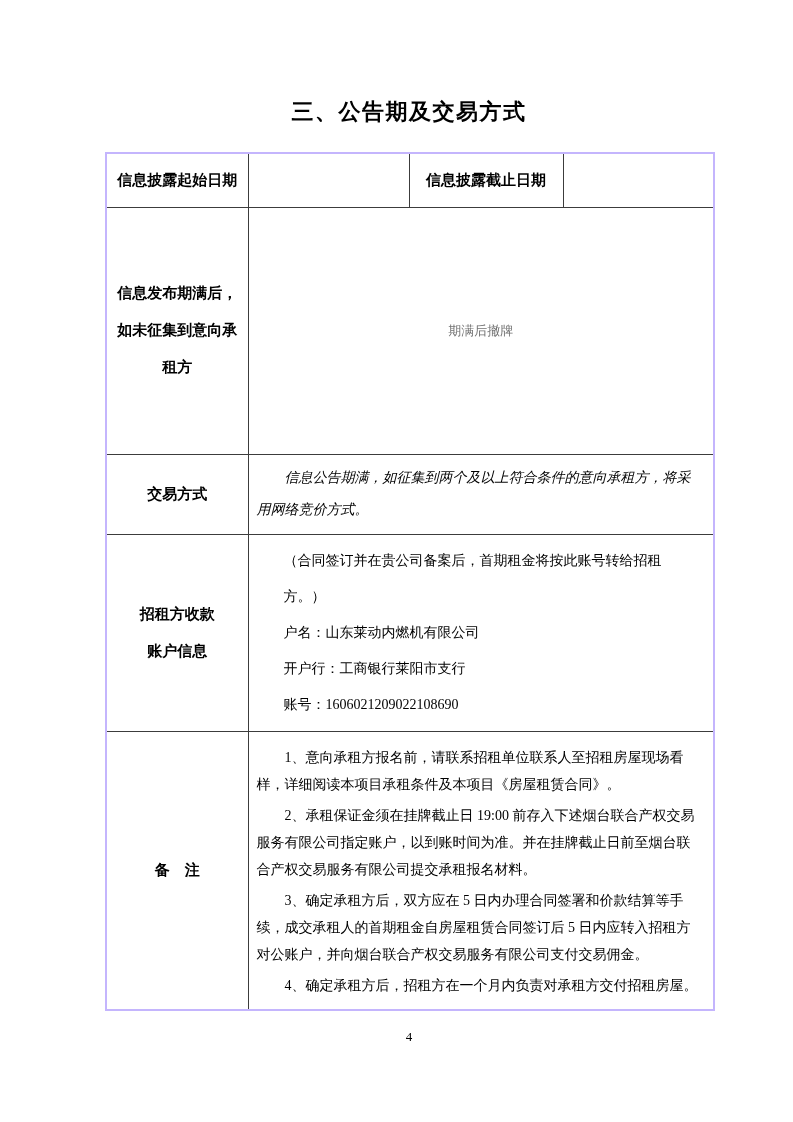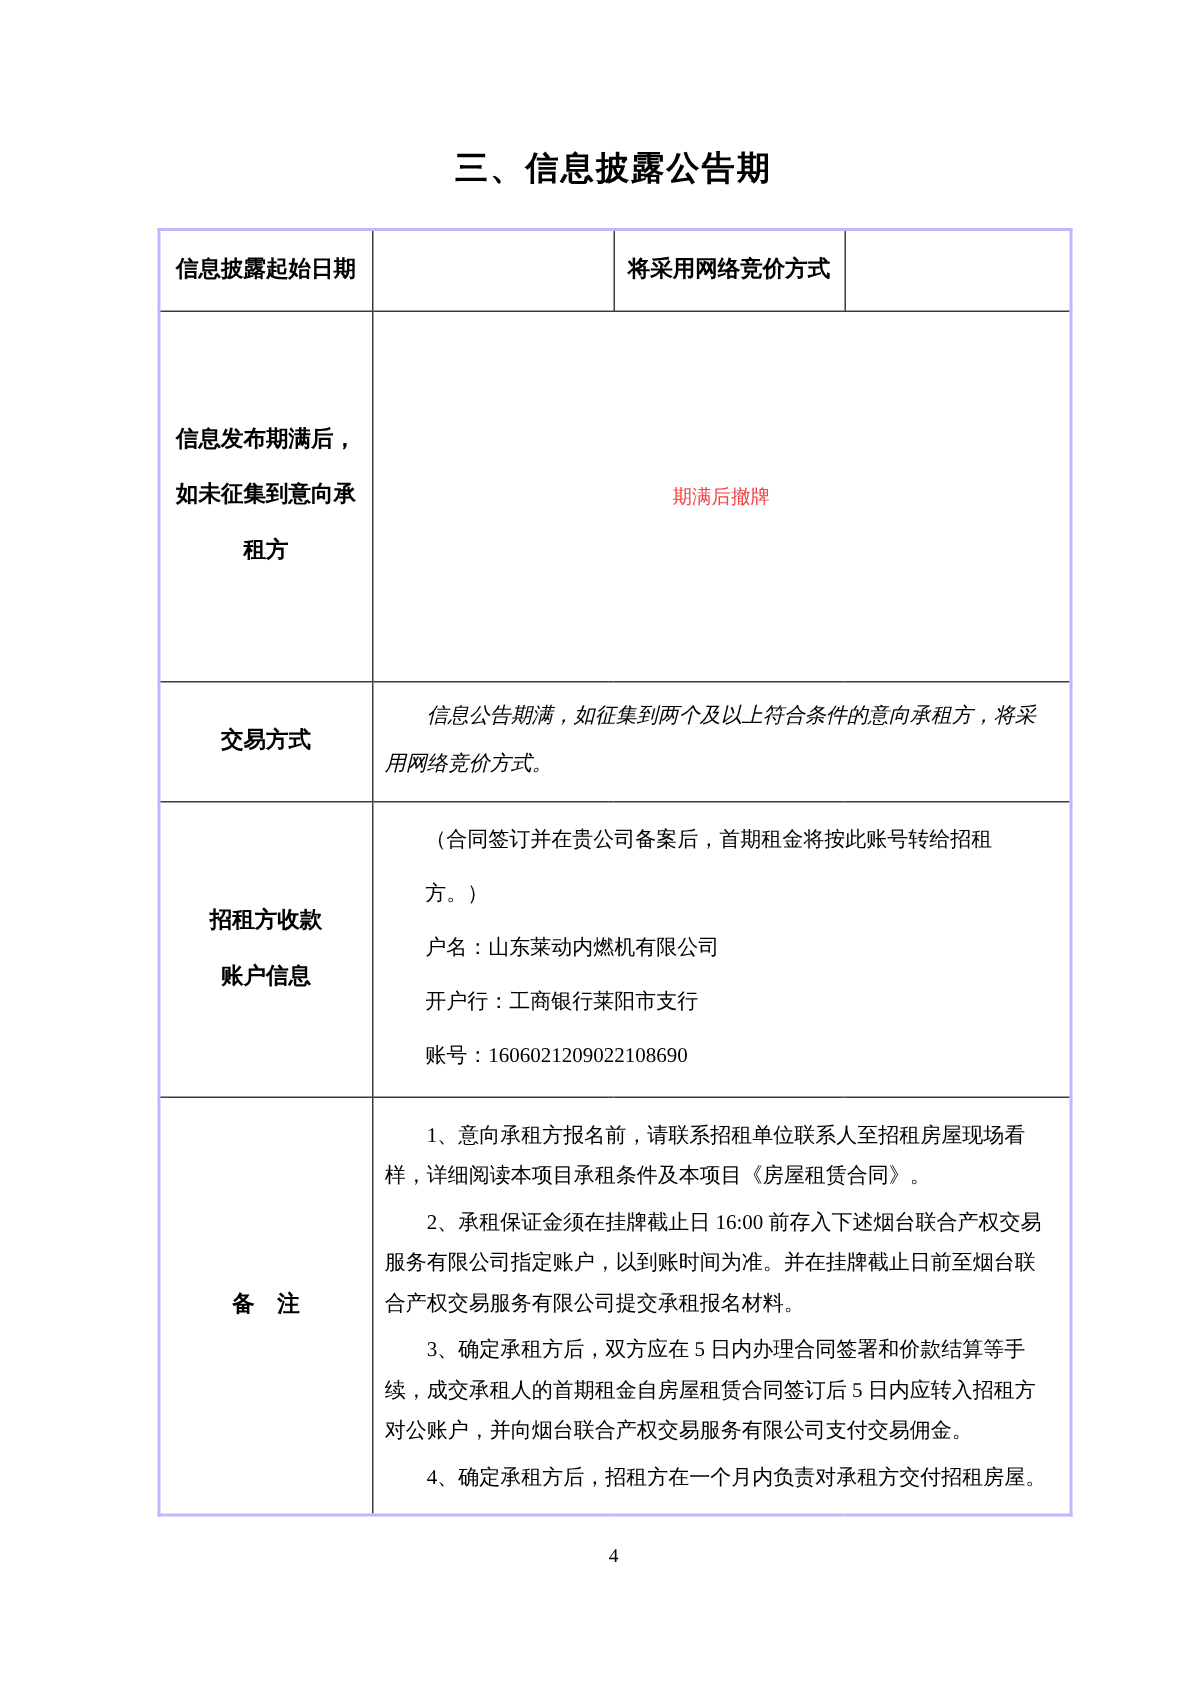--- a/index.html
+++ b/index.html
@@ -53,21 +53,21 @@
     text-align: center;
     padding: 4px 4px;
     line-height: 37px;
   }
   td.lbl .line { display: block; line-height: 37px; }
   td.val {
     font-size: 14px;
     padding: 4px 10px;
   }
   td.val.center { text-align: center; }
-  td.val.small { font-size: 13px; color: #ef4444; }
+  td.val.small { font-size: 13px; color: #737373; }
   td.val.para {
     text-indent: 2em;
     line-height: 32px;
     padding: 6px 14px 6px 8px;
     text-align: left;
     font-style: italic;
   }
   td.val.acct { padding: 8px 10px 8px 35px; }
   td.val.acct .acct-line { line-height: 36px; }
   td.val.notes { padding: 8px 10px 6px 8px; vertical-align: middle; }
@@ -84,34 +84,34 @@
     width: 608px;
     text-align: center;
     font-size: 13px;
   }
 </style>
 </head>
 <body>
 
 <div class="page">
 
-  <div class="title">三、信息披露公告期</div>
+  <div class="title">三、公告期及交易方式</div>
 
   <table class="tbl">
     <colgroup>
       <col class="c1">
         <col class="c2">
         <col class="c3">
         <col class="c4">
     </colgroup>
     <tbody>
       <tr class="r1">
         <td class="lbl">信息披露起始日期</td>
         <td class="val"></td>
-        <td class="lbl">将采用网络竞价方式</td>
+        <td class="lbl">信息披露截止日期</td>
         <td class="val"></td>
       </tr>
 
 
       <tr class="r3">
         <td class="lbl">
           <span class="line">信息发布期满后，</span>
           <span class="line">如未征集到意向承</span>
           <span class="line">租方</span>
         </td>
@@ -133,21 +133,21 @@
           <div class="acct-line">户名：山东莱动内燃机有限公司</div>
           <div class="acct-line">开户行：工商银行莱阳市支行</div>
           <div class="acct-line">账号：1606021209022108690</div>
         </td>
       </tr>
 
       <tr class="r6">
         <td class="lbl">备　注</td>
         <td class="val notes" colspan="3">
           <p>1、意向承租方报名前，请联系招租单位联系人至招租房屋现场看样，详细阅读本项目承租条件及本项目《房屋租赁合同》。</p>
-          <p>2、承租保证金须在挂牌截止日 16:00 前存入下述烟台联合产权交易服务有限公司指定账户，以到账时间为准。并在挂牌截止日前至烟台联合产权交易服务有限公司提交承租报名材料。</p>
+          <p>2、承租保证金须在挂牌截止日 19:00 前存入下述烟台联合产权交易服务有限公司指定账户，以到账时间为准。并在挂牌截止日前至烟台联合产权交易服务有限公司提交承租报名材料。</p>
           <p>3、确定承租方后，双方应在 5 日内办理合同签署和价款结算等手续，成交承租人的首期租金自房屋租赁合同签订后 5 日内应转入招租方对公账户，并向烟台联合产权交易服务有限公司支付交易佣金。</p>
           <p>4、确定承租方后，招租方在一个月内负责对承租方交付招租房屋。</p>
         </td>
       </tr>
     </tbody>
   </table>
 
   <div class="pagenum">4</div>
 
 </div>

